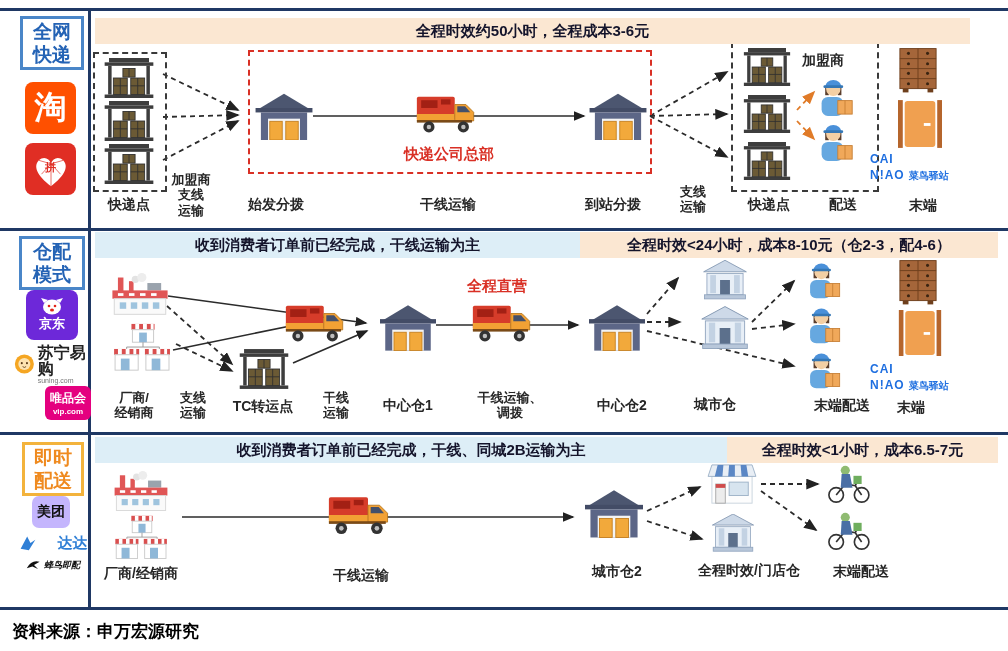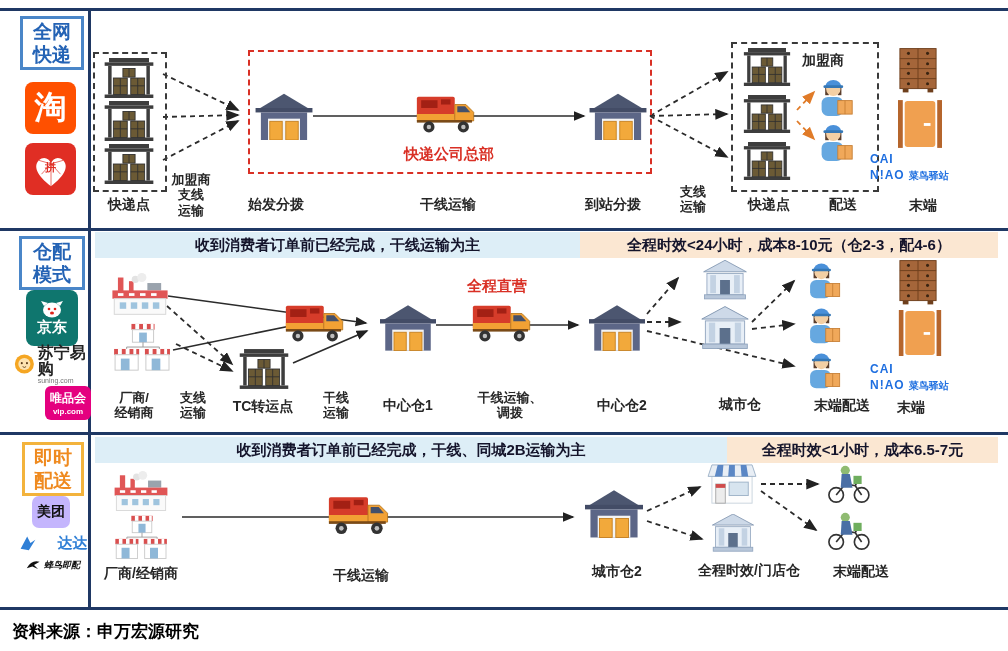--- a/index.html
+++ b/index.html
@@ -259,20 +259,23 @@
       <span>淘</span>
     </div>
 
   <div class="logo sq" style="left:25px;top:143px;width:51px;height:52px;background:#e02e24">
     <svg width="42" height="38" style="position:absolute">
         <use href="#sym-heart"></use>
       </svg>
     <span style="position:relative;color:#e02e24;font-size:11px;top:-2px">拼</span>
   </div>
 
+  <div class="banner" style="left:95px;top:18px;width:875px">
+      <span>全程时效约50小时，全程成本3-6元</span>
+    </div>
 
   <svg class="ic" style="left:102px;top:58px;width:54px;height:40px">
       <use href="#sym-store"></use>
     </svg>
   <svg class="ic" style="left:102px;top:101px;width:54px;height:40px">
       <use href="#sym-store"></use>
     </svg>
   <svg class="ic" style="left:102px;top:144px;width:54px;height:40px">
       <use href="#sym-store"></use>
     </svg>
@@ -326,21 +329,21 @@
 运输</div>
   <div class="lb" style="left:769px;top:196px">快递点</div>
   <div class="lb" style="left:823px;top:52px">加盟商</div>
   <div class="lb" style="left:843px;top:196px">配送</div>
   <div class="lb" style="left:923px;top:197px">末端</div>
   <div class="lb red" style="left:449px;top:145px">快递公司总部</div>
 
   <div class="tagbox" style="left:19px;top:236px;width:60px;height:48px"><span>仓配
 模式</span></div>
 
-  <div class="logo sq" style="left:26px;top:290px;width:52px;height:56px;background:#0f766e;font-size:15px">
+  <div class="logo sq" style="left:26px;top:290px;width:52px;height:50px;background:#6d28d9;font-size:13px">
     <svg width="24" height="18">
         <use href="#sym-dogface"></use>
       </svg>
     <span>京东</span>
   </div>
 
   <div class="logo" style="left:14px;top:350px;width:84px;height:28px">
     <svg width="22" height="22">
         <use href="#sym-lion"></use>
       </svg>
@@ -414,21 +417,21 @@
 经销商</div>
   <div class="lb sm" style="left:193px;top:390px">支线
 运输</div>
   <div class="lb" style="left:263px;top:398px">TC转运点</div>
   <div class="lb sm" style="left:336px;top:390px">干线
 运输</div>
   <div class="lb" style="left:408px;top:397px">中心仓1</div>
   <div class="lb sm" style="left:510px;top:390px">干线运输、
 调拨</div>
   <div class="lb" style="left:622px;top:397px">中心仓2</div>
-  <div class="lb" style="left:740px;top:396px">城市仓</div>
+  <div class="lb" style="left:715px;top:396px">城市仓</div>
   <div class="lb" style="left:842px;top:397px">末端配送</div>
   <div class="lb" style="left:911px;top:399px">末端</div>
 
   <div class="tagbox orange" style="left:22px;top:442px;width:56px;height:48px"><span>即时
 配送</span></div>
 
   <div class="logo sq" style="left:32px;top:496px;width:38px;height:32px;background:#c4b5fd;color:#111;font-size:14px;border-radius:7px">
       <span>美团</span>
     </div>
 

